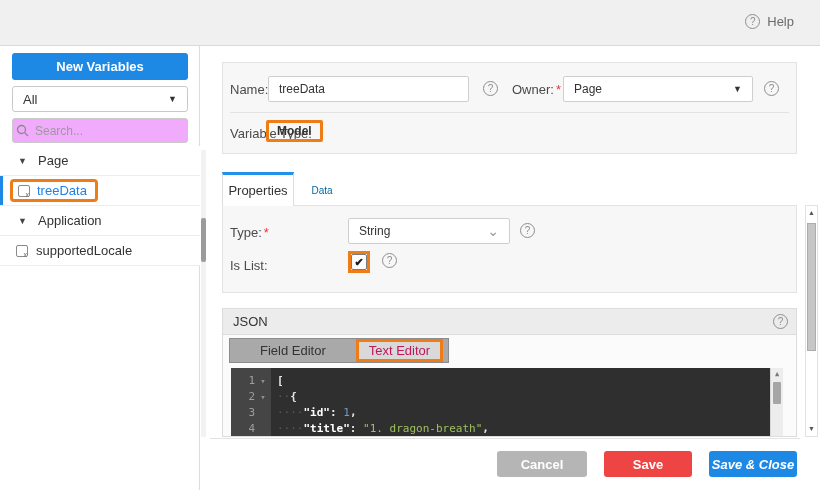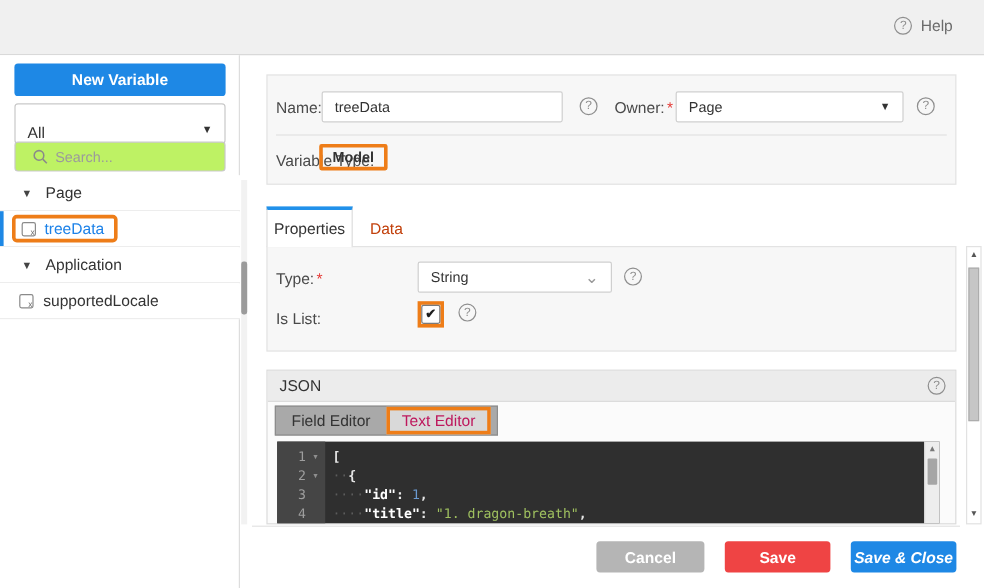--- a/index.html
+++ b/index.html
@@ -9,23 +9,23 @@
 
   
   .hdr { position:absolute; left:0; top:0; width:820px; height:46px; background:#f0f0f0; border-bottom:1px solid #d9d9d9; }
   .hdr-title { position:absolute; left:22px; top:13px; font-size:16px; color:#3c3c3c; }
   .hdr-help { position:absolute; right:26px; top:14px; display:flex; align-items:center; gap:7px; color:#6b6b6b; font-size:13px; cursor:pointer; }
   .qicon { display:inline-flex; align-items:center; justify-content:center; width:15px; height:15px; border:1px solid #8e8e8e; border-radius:50%; color:#8e8e8e; font-size:10px; line-height:1; background:transparent; }
 
   
   .sidebar { position:absolute; left:0; top:46px; width:200px; height:444px; background:#fff; border-right:1px solid #ddd; }
   .btn-new { position:absolute; left:12px; top:53px; width:176px; height:27px; background:#1e88e5; color:#fff; font-size:13px; font-weight:bold; border:none; border-radius:3px; display:flex; align-items:center; justify-content:center; cursor:pointer; }
-  .sel-all { position:absolute; left:12px; top:86px; width:176px; height:26px; background:#fff; border:1px solid #c9c9c9; border-radius:3px; font-size:13px; color:#333; display:flex; align-items:flex-start; padding:16px 10px; cursor:pointer;gap:12px; }
+  .sel-all { position:absolute; left:12px; top:86px; width:176px; height:26px; background:#fff; border:1px solid #c9c9c9; border-radius:3px; font-size:13px; color:#333; display:flex; align-items:center; padding:4px 10px; cursor:pointer;gap:12px; }
   .sel-all .arr { margin-left:auto; font-size:9px; color:#333; }
-  .search { position:absolute; left:12px; top:118px; width:176px; height:25px; background:#bef264; border:1px solid #c9c9c9; border-radius:3px; display:flex; align-items:center; padding:0 14px; }
+  .search { position:absolute; left:12px; top:118px; width:176px; height:25px; background:#f0abfc; border:1px solid #c9c9c9; border-radius:3px; display:flex; align-items:center; padding:0 3px; }
   .search input { border:none; outline:none; width:130px; font-size:12px; color:#333; font-family:"Liberation Sans",sans-serif; background:transparent; }
   .search input::placeholder { color:#9b9b9b; }
   .search svg { margin-right:6px; flex:none; }
 
   .trow { position:absolute; left:0; width:200px; height:30px; border-bottom:1px solid #ededed; display:flex; align-items:center; font-size:13px; color:#333; cursor:pointer; background:#fff; }
   .trow .tri { position:absolute; left:18px; font-size:9px; color:#444; }
   .trow .glabel { position:absolute; left:38px; }
   .sel-bar { position:absolute; left:0; top:0; width:3px; height:29px; background:#1e88e5; }
   .hl-box { position:absolute; left:10px; top:3px; display:inline-flex; align-items:center; gap:7px; border:3px solid #ee7d18; border-radius:4px; padding:1px 8px 1px 5px; }
   .var-icon { position:relative; width:12px; height:12px; border:1px solid #8a8a8a; border-radius:2px; flex:none; }
@@ -43,33 +43,33 @@
   .tbox { position:absolute; background:#fff; border:1px solid #cfcfcf; border-radius:2px; font-size:12px; color:#333; display:flex; align-items:center; }
   .tbox input { border:none; outline:none; width:100%; height:100%; padding:0 10px; font-size:12px; color:#333; font-family:"Liberation Sans",sans-serif; background:transparent; }
   .dd { padding:0 10px; cursor:pointer; }
   .dd .arr { margin-left:auto; font-size:9px; color:#333; }
   .dd .chev { margin-left:auto; font-size:14px; color:#999; line-height:0; }
   .divline { position:absolute; border-top:1px solid #e2e2e2; height:0; }
   .model-box { position:absolute; left:266px; top:120px; border:3px solid #ee7d18; border-radius:2px; padding:1px 8px; font-size:12px; font-weight:bold; color:#333; }
 
   
   .tab-active { position:absolute; left:222px; top:172px; width:72px; height:34px; background:#fff; border:1px solid #ddd; border-bottom:none; border-top:3px solid #2191ea; z-index:3; display:flex; align-items:center; justify-content:center; font-size:13px; color:#333; cursor:pointer; }
-  .tab-idle { position:absolute; left:294px; top:175px; width:56px; height:30px; display:flex; align-items:center; justify-content:center; font-size:13px; color:#c2410c; cursor:pointer; }
+  .tab-idle { position:absolute; left:294px; top:175px; width:56px; height:30px; display:flex; align-items:center; justify-content:center; font-size:10px; color:#0369a1; cursor:pointer; }
 
   
   .props-panel { left:222px; top:205px; width:575px; height:88px; }
   .cb-wrap { position:absolute; left:348px; top:251px; border:3px solid #ee7d18; line-height:0; }
   .cb { display:inline-flex; width:16px; height:16px; background:#fdfdfd; border:1px solid #7a7a7a; border-radius:2px; align-items:center; justify-content:center; font-size:11px; font-weight:bold; color:#1c1c1c; cursor:pointer; }
 
   
   .json-box { position:absolute; left:222px; top:308px; width:575px; height:129px; border:1px solid #dcdcdc; background:#fbfbfb; overflow:hidden; }
   .json-hdr { position:absolute; left:0; top:0; right:0; height:26px; background:#ececec; border-bottom:1px solid #dcdcdc; display:flex; align-items:center; padding:0 8px 0 10px; font-size:13px; color:#333; }
   .json-hdr .qicon { margin-left:auto; }
   .toggle { position:absolute; left:6px; top:29px; height:25px; display:inline-flex; align-items:center; background:#a9a9a9; border:1px solid #8c8c8c; padding-right:5px; }
-  .tg-idle { padding:0 13px; font-size:13px; color:#333; line-height:23px; cursor:pointer; }
+  .tg-idle { padding:0 30px; font-size:13px; color:#333; line-height:23px; cursor:pointer; }
   .tg-active { background:#d9d9d9; border:3px solid #ee7d18; font-size:13px; color:#be185d; line-height:17px; padding:0 10px; cursor:pointer; }
 
   .editor { position:absolute; left:8px; top:59px; width:552px; height:70px; background:#2f2f2f; font-family:"DejaVu Sans Mono", monospace; font-size:11px; }
   .gutter-bg { position:absolute; left:0; top:0; width:40px; height:70px; background:#454545; }
   .code-lines { position:absolute; left:0; top:5px; right:13px; }
   .cl { display:flex; height:16px; line-height:16px; white-space:pre; }
   .ln { width:24px; text-align:right; color:#9e9e9e; flex:none; }
   .fold { width:16px; text-align:center; color:#8f8f8f; font-size:9px; flex:none; }
   .code { padding-left:6px; }
   .tk-p { color:#e6e6e6; font-weight:bold; }
@@ -100,21 +100,21 @@
 <div id="app">
 
   <div class="hdr">
     <div class="hdr-help">
       <span class="qicon">?</span>
       <span>Help</span>
     </div>
   </div>
 
   <div class="sidebar"></div>
-  <button class="btn-new">New Variable</button>
+  <button class="btn-new">New Variables</button>
   <div class="sel-all">
     <span>All</span>
     <span class="arr">▼</span>
   </div>
   <div class="search">
     <svg width="13" height="13" viewBox="0 0 13 13">
         <circle cx="5.5" cy="5.5" r="4" fill="none" stroke="#8a8a8a" stroke-width="1.3"></circle>
         <line x1="8.6" y1="8.6" x2="12" y2="12" stroke="#8a8a8a" stroke-width="1.3"></line>
       </svg>
     <input placeholder="Search..." style="">

